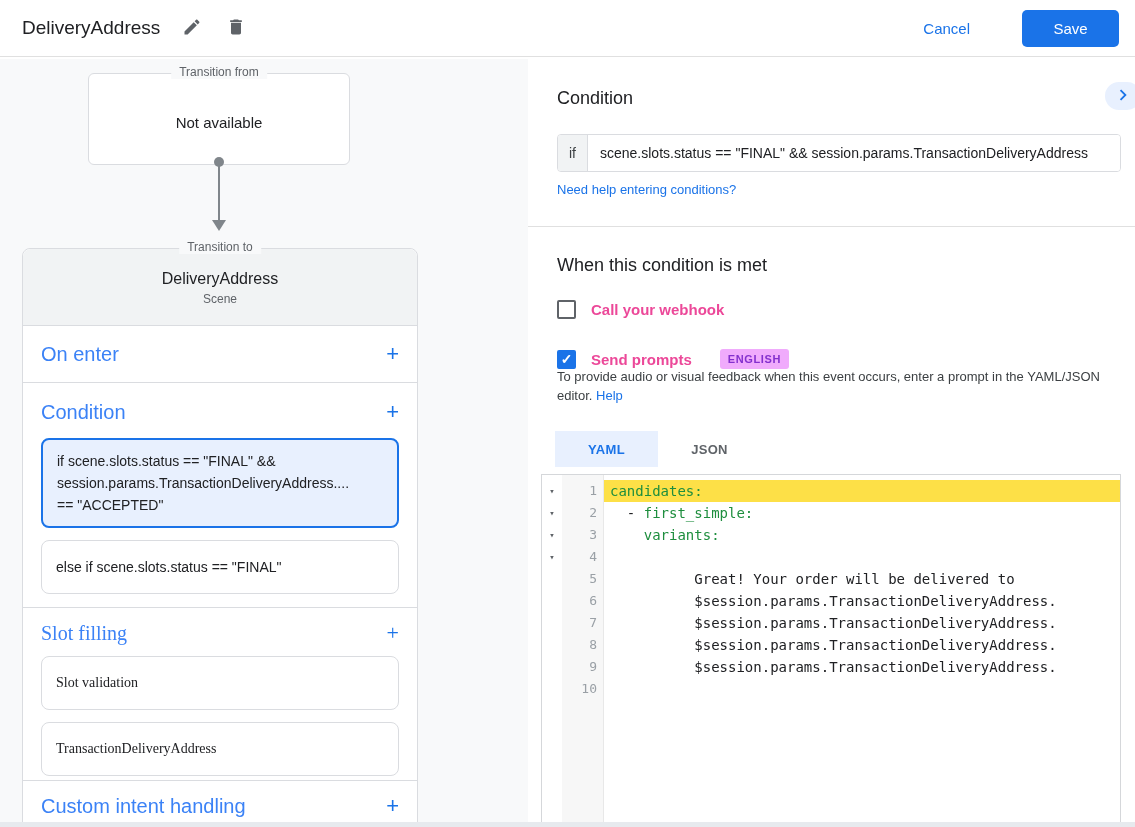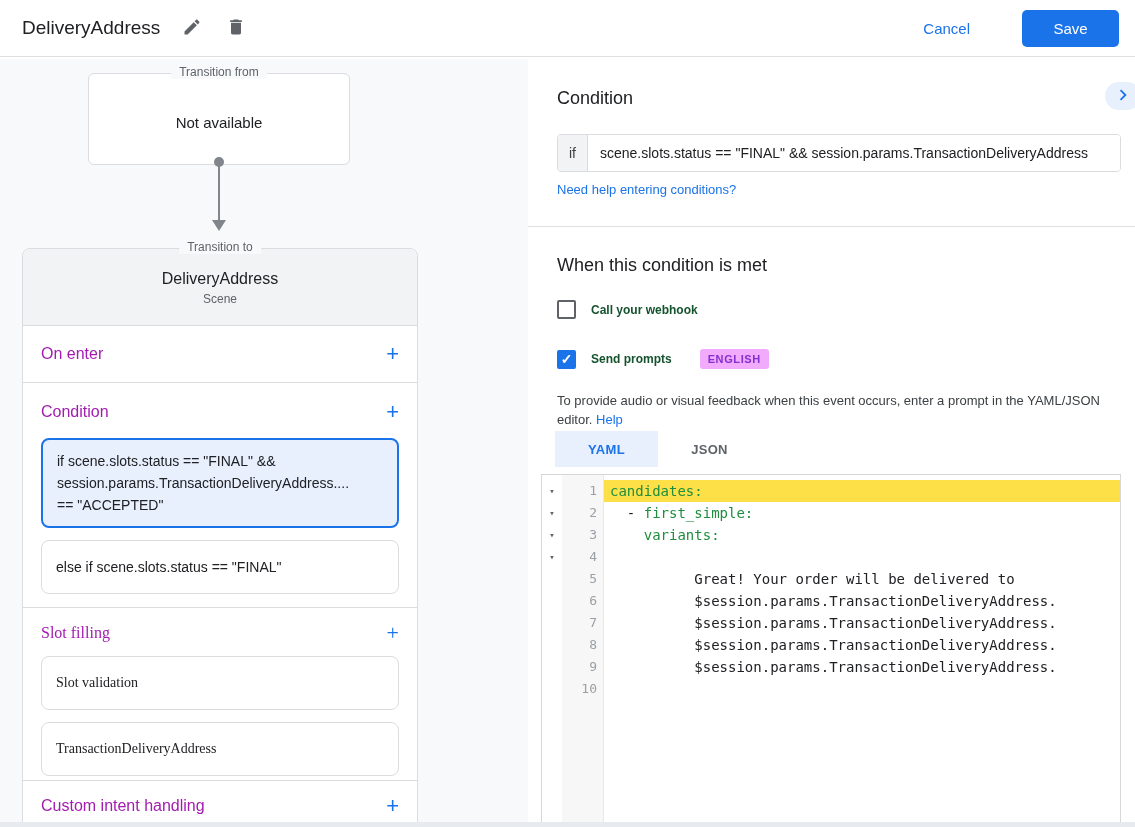--- a/index.html
+++ b/index.html
@@ -38,21 +38,21 @@
   .t-to { position:absolute; left:22px; top:189px; width:396px; background:#fff;
     border:1px solid #dadce0; border-radius:8px; }
   .t-to-header { height:77px; background:#f1f3f4; border-bottom:1px solid #dadce0;
     border-radius:8px 8px 0 0; text-align:center; }
   .t-to-name { font-size:16px; color:#202124; padding-top:21px; }
   .t-to-type { font-size:12px; color:#5f6368; margin-top:4px; }
 
   .section-row { height:57px; display:flex; align-items:center; justify-content:space-between;
     padding:0 18px; border-bottom:1px solid #dadce0; }
   .section-row.last { height:50px; border-bottom:none; }
-  .section-label { font-size:16px; color:#a21caf; }
+  .section-label { font-size:20px; color:#3b82f6; }
   .plus-btn { color:#1a73e8; font-size:22px; font-weight:400; background:none; border:none;
     cursor:pointer; line-height:20px; font-family:inherit; }
 
   .section-block { padding:18px 18px 13px 18px; border-bottom:1px solid #dadce0; }
   .section-block.slots { padding:14px 18px 4px 18px;font-family:Liberation Serif, serif; }
   .section-head { display:flex; align-items:center; justify-content:space-between; height:22px; }
 
   .cond-card-selected { margin-top:15px; background:#e8f0fe; border:2px solid #1a73e8; border-radius:8px;
     padding:10px 14px; font-size:14px; line-height:22px; color:#202124; cursor:pointer; }
   .cond-card { margin-top:12px; background:#fff; border:1px solid #dadce0; border-radius:8px;
@@ -80,25 +80,25 @@
 
   .when-title { position:absolute; left:29px; top:198px; font-size:18px; color:#202124; }
 
   .check-row { position:absolute; left:29px; display:flex; align-items:center; }
   .check-row.webhook { top:243px; }
   .check-row.prompts { top:292px; }
   .checkbox { width:19px; height:19px; border:2px solid #5f6368; border-radius:2px; background:#fff;
     cursor:pointer; flex:none; }
   .checkbox.checked { background:#1a73e8; border-color:#1a73e8; color:#fff; display:flex;
     align-items:center; justify-content:center; font-size:14px; font-weight:700; }
-  .check-label { font-size:12px; font-weight:700; color:#14532d; margin-left:15px;text-align:center; }
+  .check-label { font-size:15px; font-weight:700; color:#ec4899; margin-left:15px;text-align:center; }
   .lang-badge { margin-left:28px; background:#f0abfc; color:#8430ce; font-size:11px; font-weight:700;
     letter-spacing:0.6px; padding:4px 8px; border-radius:3px; }
 
-  .helper-text { position:absolute; left:29px; top:334px; width:562px; font-size:13px; line-height:19px;
+  .helper-text { position:absolute; left:29px; top:310px; width:562px; font-size:13px; line-height:19px;
     color:#3c4043; }
   .helper-text a { color:#1a73e8; text-decoration:none; cursor:pointer; }
 
   .tabs { position:absolute; left:27px; top:374px; display:flex; }
   .tab { width:103px; height:36px; display:flex; align-items:center; justify-content:center;
     font-size:13px; font-weight:700; letter-spacing:0.3px; cursor:pointer; border:none;
     background:none; font-family:inherit; }
   .tab.active { background:#e8f0fe; color:#1a73e8; }
   .tab.inactive { color:#5f6368; }
 

